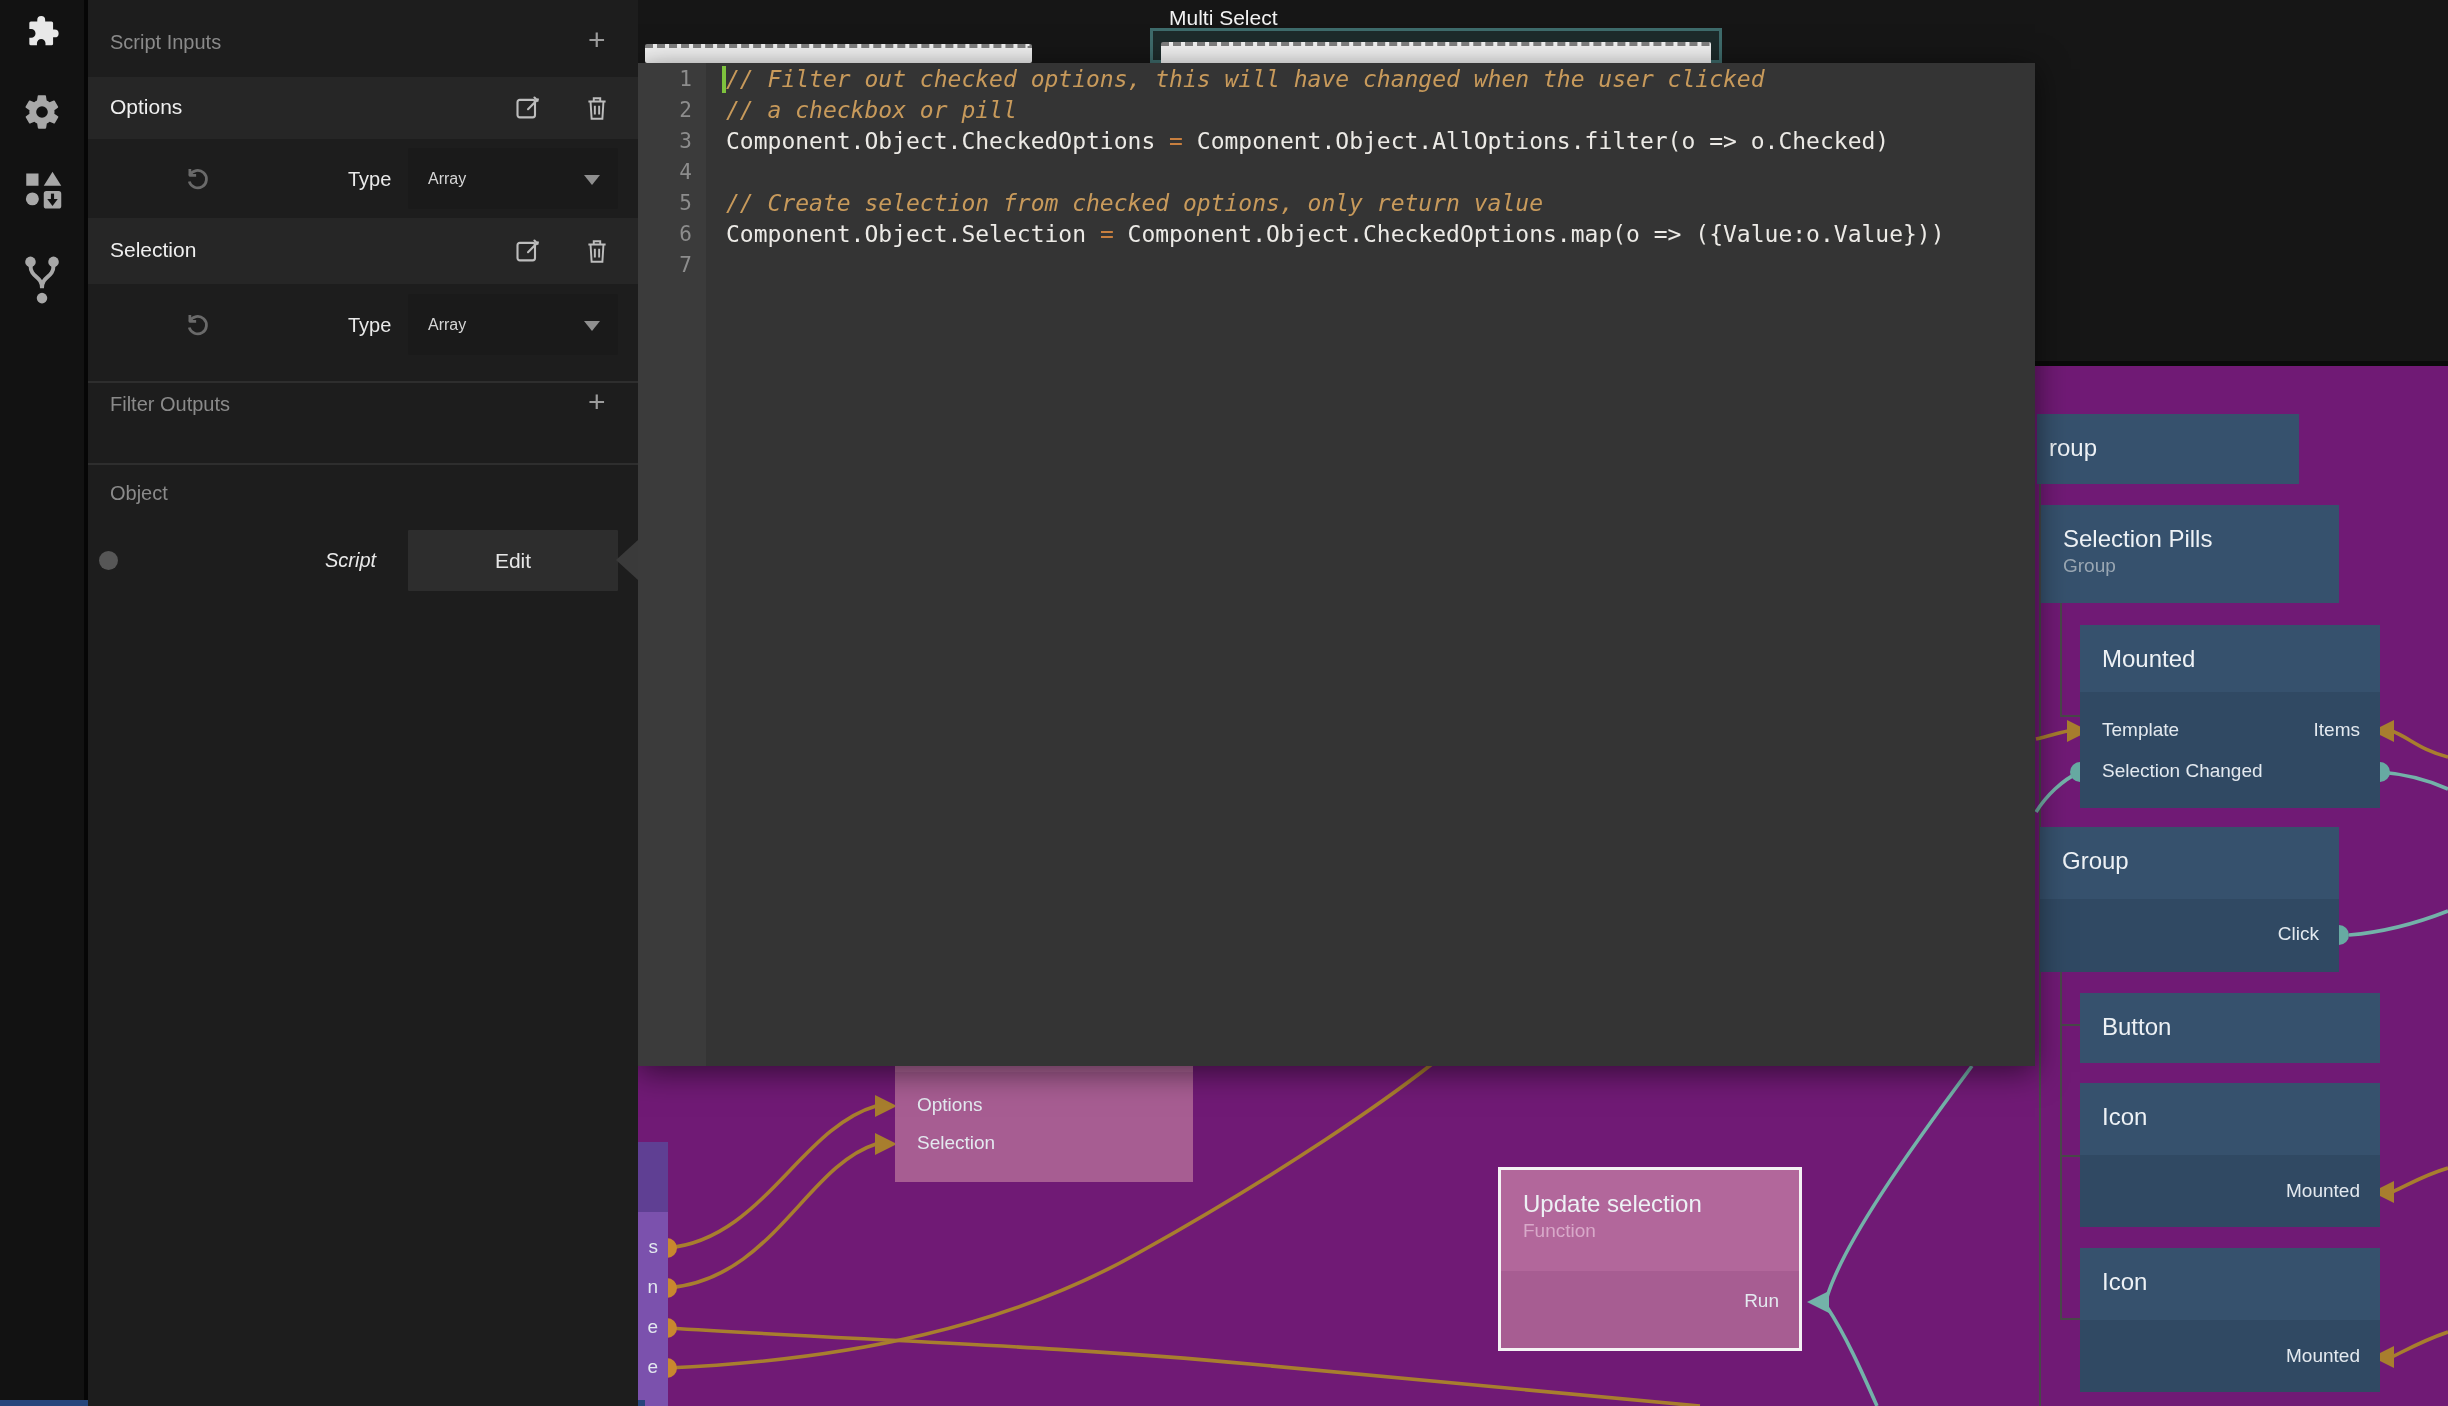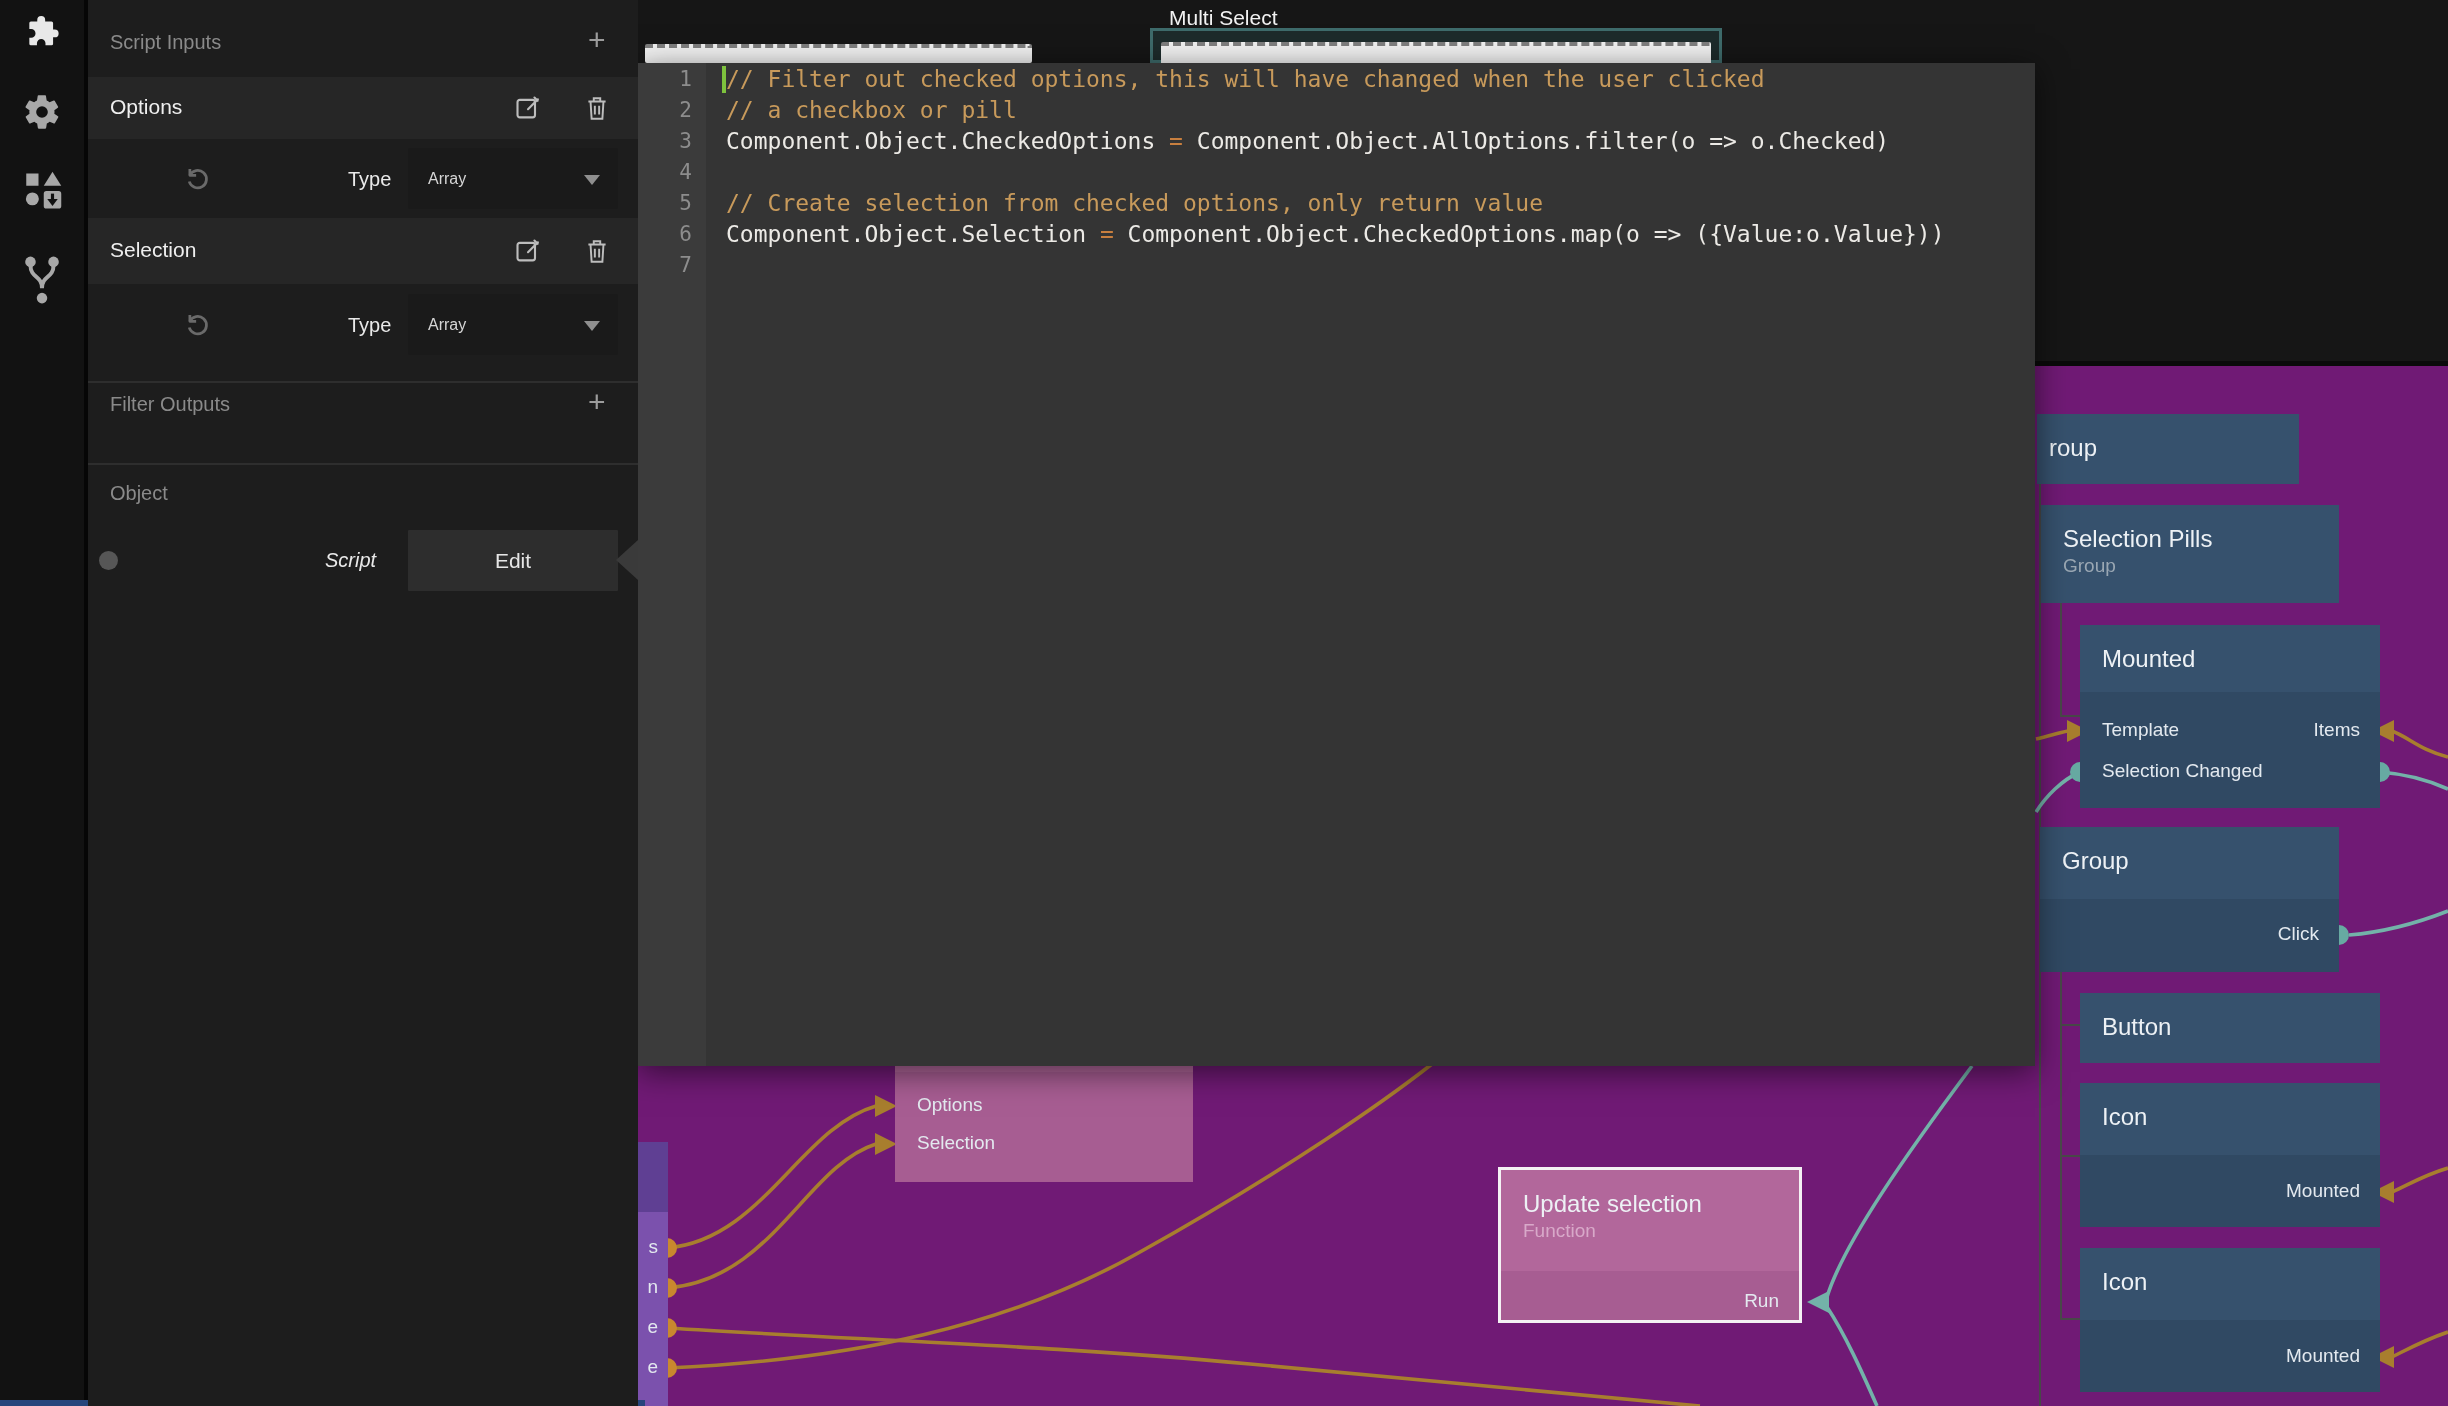--- a/index.html
+++ b/index.html
@@ -50,21 +50,21 @@
   #script-dot{position:absolute;width:19px;height:19px;border-radius:50%;background:#565656;}
 
   
   #code-editor{left:638px;top:63px;width:1397px;height:1003px;background:#343434;
                box-shadow:0 6px 30px rgba(0,0,0,.55);}
   #gutter{position:absolute;left:0;top:0;width:68px;height:100%;background:#3b3b3b;}
   .cline{position:absolute;left:0;width:100%;height:31px;line-height:31px;white-space:pre;}
   .lnum{position:absolute;left:0;width:54px;text-align:right;color:#8d8d8d;
         font-family:"DejaVu Sans Mono",monospace;font-size:21px;}
   .ctext{position:absolute;left:88px;font-family:"DejaVu Sans Mono",monospace;font-size:23px;color:#eceae6;}
-  .tok-comment{color:#c89a5b;}
+  .tok-comment{color:#c89a5b;font-style:italic;}
   .tok-op{color:#c87f3f;}
   #caret{position:absolute;left:84px;top:3px;width:4px;height:27px;background:#7ec23d;}
 </style>
 </head>
 <body>
 
 <div id="stage">
 
   <div class="abs" id="preview-strip"></div>
   <div class="abs" id="preview-divider"></div>
@@ -141,21 +141,21 @@
       <div class="node" style="left: 2080px; top: 1083px; width: 300px; height: 144px; background: rgb(54, 81, 109);">
         <div class="ports" style="top: 72px; background: rgb(48, 73, 99);"></div>
         <div class="title" style="top: 20px;">Icon</div>
         <div class="port-label" style="right: 20px; top: 97px;">Mounted</div>
       </div>
       <div class="node" style="left: 2080px; top: 1248px; width: 300px; height: 144px; background: rgb(54, 81, 109);">
         <div class="ports" style="top: 72px; background: rgb(48, 73, 99);"></div>
         <div class="title" style="top: 20px;">Icon</div>
         <div class="port-label" style="right: 20px; top: 97px;">Mounted</div>
       </div>
-      <div class="node selected" style="left: 1498px; top: 1167px; width: 304px; height: 156px; background: rgb(178, 103, 155); text-decoration: underline;">
+      <div class="node selected" style="left: 1498px; top: 1167px; width: 304px; height: 184px; background: rgb(178, 103, 155); text-decoration: underline;">
         <div class="ports" style="top: 101px; background: rgb(167, 93, 146);"></div>
         <div class="title" style="top: 20px;">Update selection</div>
         <div class="subtitle" style="top: 50px; color: rgb(216, 169, 201);">Function</div>
         <div class="port-label" style="right: 20px; top: 120px;">Run</div>
       </div>
       <div class="node" style="left: 895px; top: 1063px; width: 298px; height: 119px; background: rgb(178, 103, 155);">
         <div class="ports" style="top: 9px; background: rgb(167, 93, 146);"></div>
         <div class="port-label" style="left: 22px; top: 31px;">Options</div>
         <div class="port-label" style="left: 22px; top: 69px;">Selection</div>
       </div>

